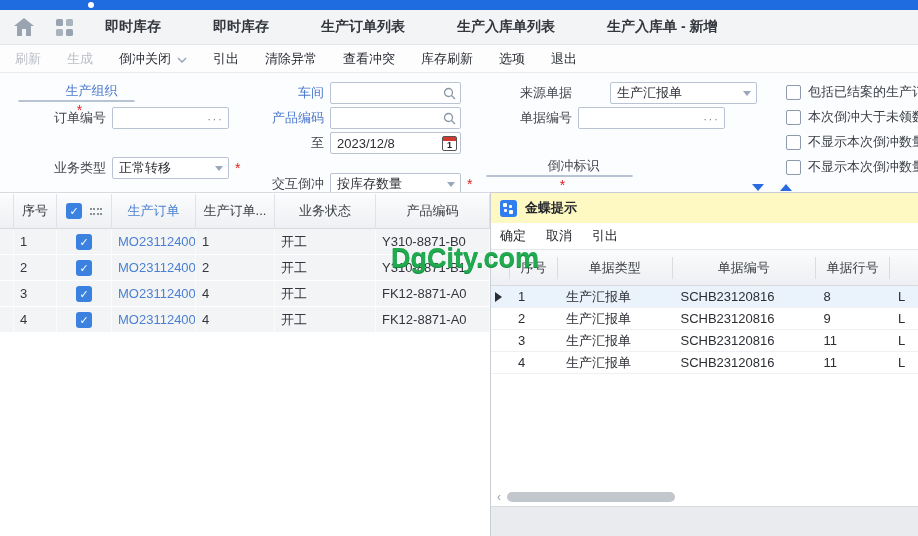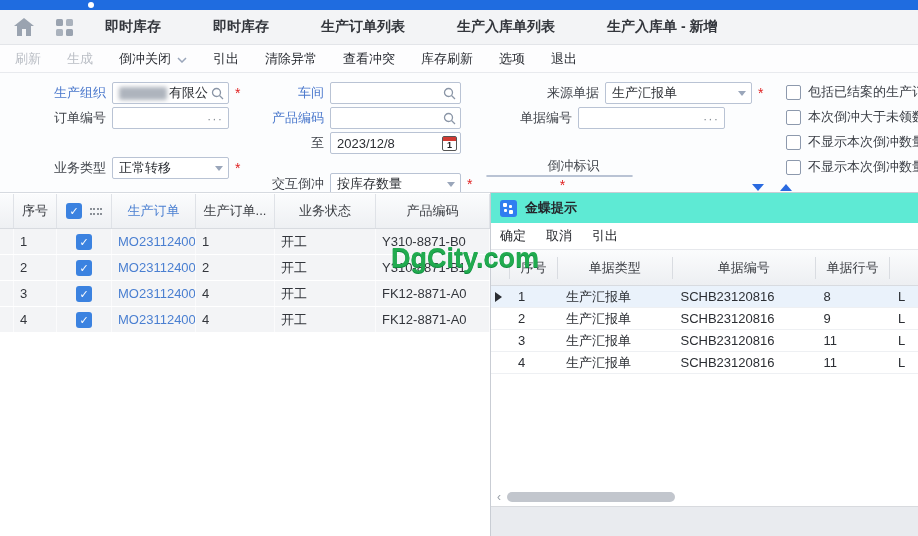--- a/index.html
+++ b/index.html
@@ -57,21 +57,21 @@
   .ckd { width:16px; height:16px; background:#3b82e0; border-radius:3px; position:relative; flex:0 0 auto; }
   .ckd::after { content:"✓"; position:absolute; left:0; right:0; top:0; bottom:0; color:#fff; font-size:11px; line-height:16px; text-align:center; }
   .hdots { display:flex; flex-direction:column; gap:3px; margin-left:8px; }
   .hdots i { display:block; width:12px; height:2px; background:transparent; border-bottom:2px dotted #8a9097; }
 
   
   .watermark { position:absolute; left:391px; top:243px; z-index:40; font-size:27px; font-weight:bold; color:#21ab4f; text-shadow:0 1px 0 #0e8a3d; letter-spacing:0px; pointer-events:none; }
 
   
   .dialog { position:absolute; left:490px; top:192px; width:428px; height:344px; background:#fff; border-left:1px solid #c9cdd4; border-top:1px solid #c9cdd4; z-index:30; }
-  .dlg-header { height:30px; display:flex; align-items:center; padding-left:9px; background:#5eead4; }
+  .dlg-header { height:30px; display:flex; align-items:center; padding-left:9px; background:#fef9c3; }
   .dlg-icon { width:17px; height:17px; border-radius:3px; background:#2f7df0; position:relative; margin-right:8px; flex:0 0 auto; }
   .dlg-icon i { position:absolute; background:#fff; border-radius:1px; }
   .dlg-title { font-weight:bold; color:#24262b; font-size:13px; }
   .dlg-toolbar { height:27px; display:flex; align-items:center; padding-left:9px; border-bottom:1px solid #e6e8ec; }
   .dlg-btn { margin-right:20px; color:#24262b; cursor:pointer; }
   .dlg-table { position:absolute; left:0; top:57px; width:428px; }
   .dt-header { display:flex; height:36px; background:linear-gradient(#fbfcfd,#edeff2); border-bottom:1px solid #d8dbe0; align-items:center; }
   .dt-header .hc { height:22px; display:flex; align-items:center; justify-content:center; border-right:1px solid #d9dce1; color:#3a3d42; overflow:hidden; white-space:nowrap; }
   .dt-row { display:flex; height:22px; align-items:center; background:#fff; border-bottom:1px solid #eef0f3; }
   .dt-row.current { background:#eaf2fb; }
@@ -153,21 +153,21 @@
       <div style="display: inline;">选项</div>
     </div>
     <div class="tb-item">
       <div style="display: inline;">退出</div>
     </div>
   </div>
 
 <div class="filterpanel" id="filterpanel">
   <div class="tri down" style="left:752px; top:111px;"></div>
   <div class="tri up" style="left:780px; top:111px;"></div>
-<div class="f-row" style="top: 9px; left: 18px;">
+<div class="f-row" style="top: 9px; left: 18px; flex-direction: column;">
       <div class="f-label link" style="width: 94px;">生产组织</div>
       <div class="f-input" style="width: 117px;">
         <div class="mask"></div>
         <div class="val">有限公</div>
         <div class="sicon"><svg width="13" height="13" viewBox="0 0 13 13">
             <circle cx="5.5" cy="5.5" r="4" stroke="#8a95a6" stroke-width="1.3" fill="none"></circle>
             <line x1="8.5" y1="8.5" x2="12" y2="12" stroke="#8a95a6" stroke-width="1.3"></line>
           </svg></div>
       </div>
       <div class="f-req">*</div>
@@ -215,21 +215,21 @@
       </div>
     </div>
     <div class="f-row" style="top: 100px; left: 236px;">
       <div class="f-label" style="width: 94px;">交互倒冲</div>
       <div class="f-input" style="width: 131px;">
         <div class="val">按库存数量</div>
         <div class="chevicon"></div>
       </div>
       <div class="f-req">*</div>
     </div>
-    <div class="f-row" style="top: 9px; left: 513px;">
+    <div class="f-row" style="top: 9px; left: 486px; gap: 32px;">
       <div class="f-label" style="width: 92px;">来源单据</div>
       <div class="f-input" style="width: 147px;">
         <div class="val">生产汇报单</div>
         <div class="chevicon"></div>
       </div>
       <div class="f-req">*</div>
     </div>
     <div class="f-row" style="top: 34px; left: 486px;">
       <div class="f-label" style="width: 92px;">单据编号</div>
       <div class="f-input" style="width: 147px;">

